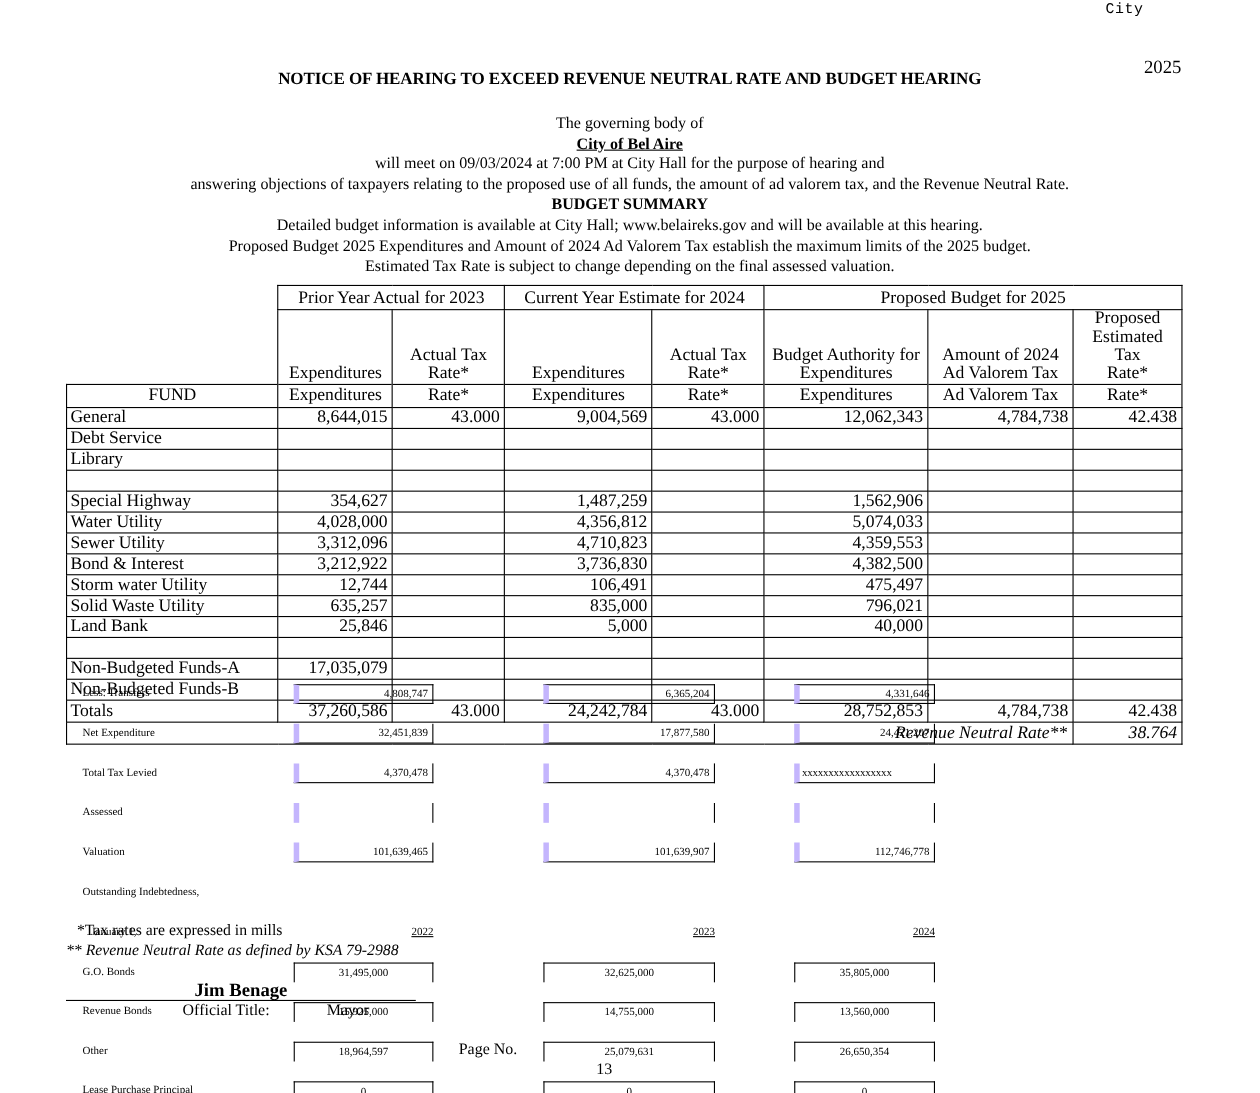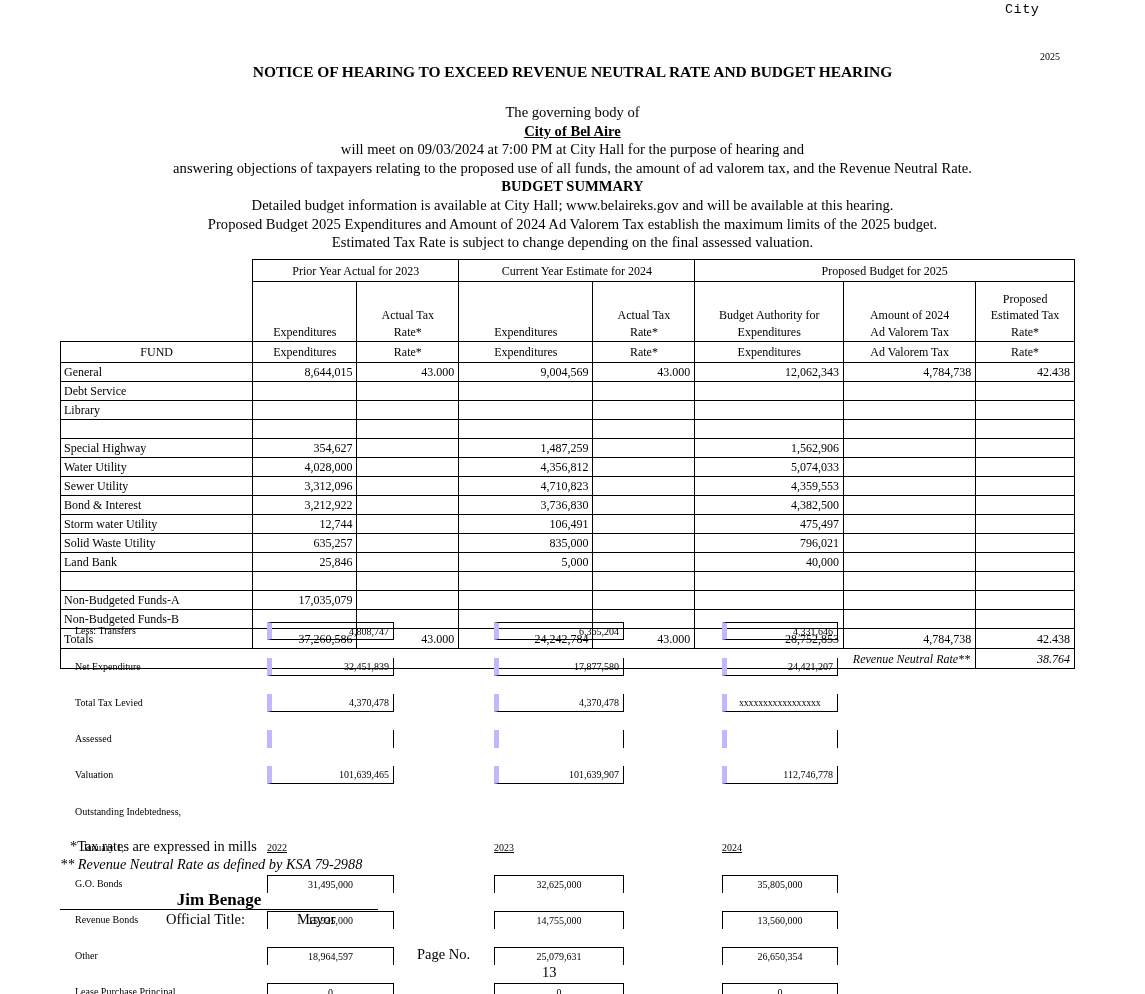--- a/index.html
+++ b/index.html
@@ -27,21 +27,21 @@
     left: 1005px;
     top: 2px;
     font-family: "Liberation Mono", monospace;
     font-size: 13.5px;
     letter-spacing: 0.5px;
   }
   .corner-year {
     position: absolute;
     left: 1040px;
     top: 51px;
-    font-size: 10px;
+    font-size: 17px;
   }
 
   
   .notice-title {
     position: absolute;
     left: 0;
     top: 63px;
     width: 1145px;
     text-align: center;
     font-weight: bold;
@@ -66,21 +66,21 @@
     font-weight: bold;
   }
 
   
   .main-table {
     position: absolute;
     left: 60px;
     top: 259px;
     width: 1015px;
     border-collapse: collapse;
-    font-size: 12px;
+    font-size: 16px;
     table-layout: fixed;
   }
   .main-table td {
     padding: 0 4px;
     height: 18px;
     vertical-align: bottom;
     line-height: 16px;
     border: 0;
   }
   .main-table .grp {
@@ -175,33 +175,33 @@
     text-align: right;
     padding-right: 4px;
     box-sizing: border-box;
     overflow: hidden;
   }
   .lbox.topline { border-top: 1px solid #000; }
   .lbox.noline { border-bottom: 0; }
   .lbox.xfill {
     letter-spacing: -0.2px;
     text-align: left;
-    padding-left: 12px;
+    padding-left: 2px;
   }
   .c1 { left: 195px; width: 127px; }
-  .c2 { left: 422px; width: 130px; }
-  .c3 { left: 650px; width: 116px; }
+  .c2 { left: 422px; width: 156px; }
+  .c3 { left: 650px; width: 128px; }
 
   
   .yearhead {
     position: absolute;
     top: 0;
     height: 18px;
     line-height: 18px;
-    text-align: left;
+    text-align: right;
     text-decoration: underline;
   }
   .dbox {
     position: absolute;
     top: 0;
     height: 18px;
     line-height: 17px;
     border: 1px solid #000;
     border-bottom: 0;
     text-align: center;

